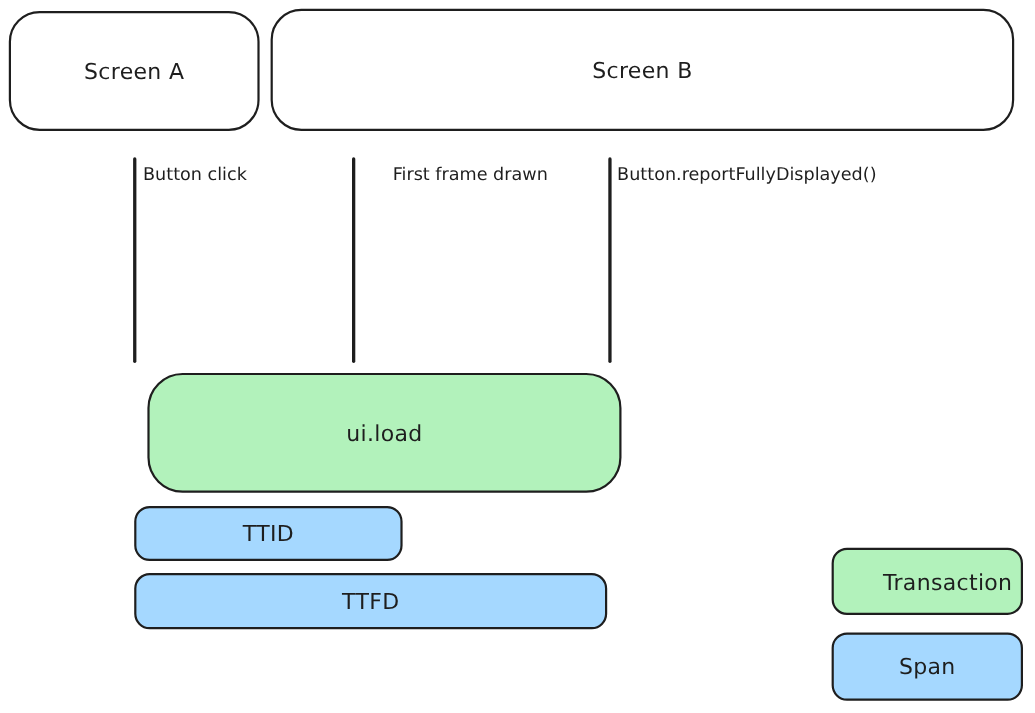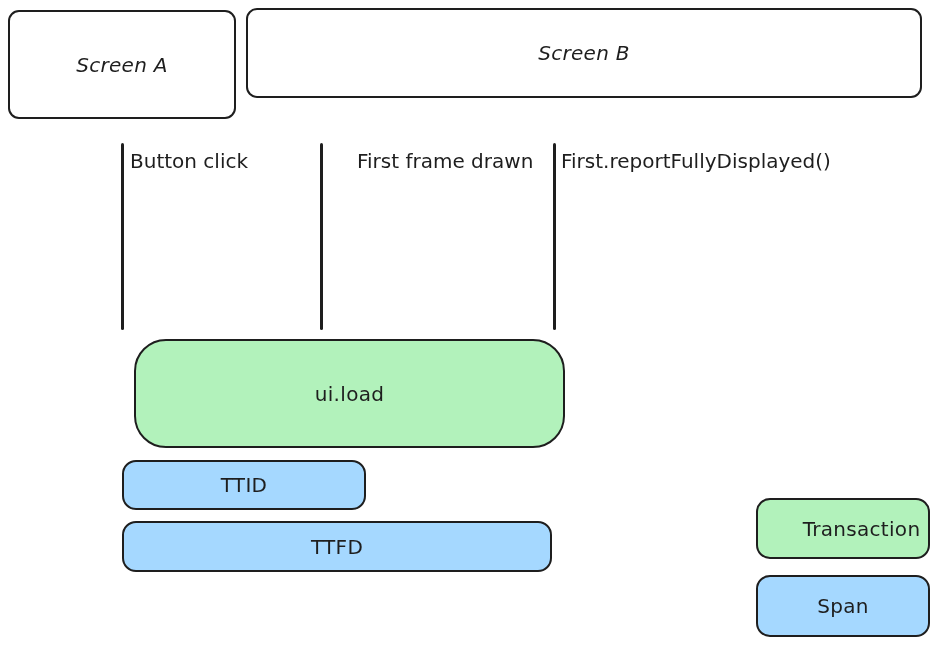--- a/index.html
+++ b/index.html
@@ -20,39 +20,38 @@
   .box{
     position:absolute;
     border:2.5px solid var(--stroke);
     box-sizing:border-box;
     display:flex;align-items:center;justify-content:center;
     font-size:20px;
     letter-spacing:0.3px;
   }
   .screen{
     background:var(--bg);
-    border-radius:11px;
-    font-style:italic;
+    border-radius:28px;
   }
   .screen-a{left:8px;top:10px;width:228px;height:109px;}
-  .screen-b{left:246px;top:8px;width:676px;height:90px;}
+  .screen-b{left:246px;top:8px;width:676px;height:111px;}
   .marker-line{
     position:absolute;
     width:3px;
     background:var(--stroke);
     border-radius:2px;
   }
   .marker-line{top:143px;height:187px;}
   .line-1{left:121px;}
   .line-2{left:320px;}
   .line-3{left:553px;}
   .marker-label{
     position:absolute;
     top:149px;
-    font-size:20px;
+    font-size:16px;
     white-space:nowrap;
   }
   .label-1{left:130px;}
   .label-2{left:328px;margin-left:29px;}
   .label-3{left:561px;}
   .bar-transaction{
     background:var(--green);
     border-radius:32px;
     margin-left:12px;
   }
@@ -78,21 +77,21 @@
   <div class="box screen screen-b">
     <span>Screen B</span>
   </div>
 
   <div class="marker-line line-1"></div>
   <div class="marker-line line-2"></div>
   <div class="marker-line line-3"></div>
 
   <div class="marker-label label-1">Button click</div>
   <div class="marker-label label-2">First frame drawn</div>
-  <div class="marker-label label-3">First.reportFullyDisplayed()</div>
+  <div class="marker-label label-3">Button.reportFullyDisplayed()</div>
 
   <div class="box bar-transaction ui-load">
     <span>ui.load</span>
   </div>
   <div class="box bar-span ttid">
     <span>TTID</span>
   </div>
   <div class="box bar-span ttfd">
     <span>TTFD</span>
   </div>

